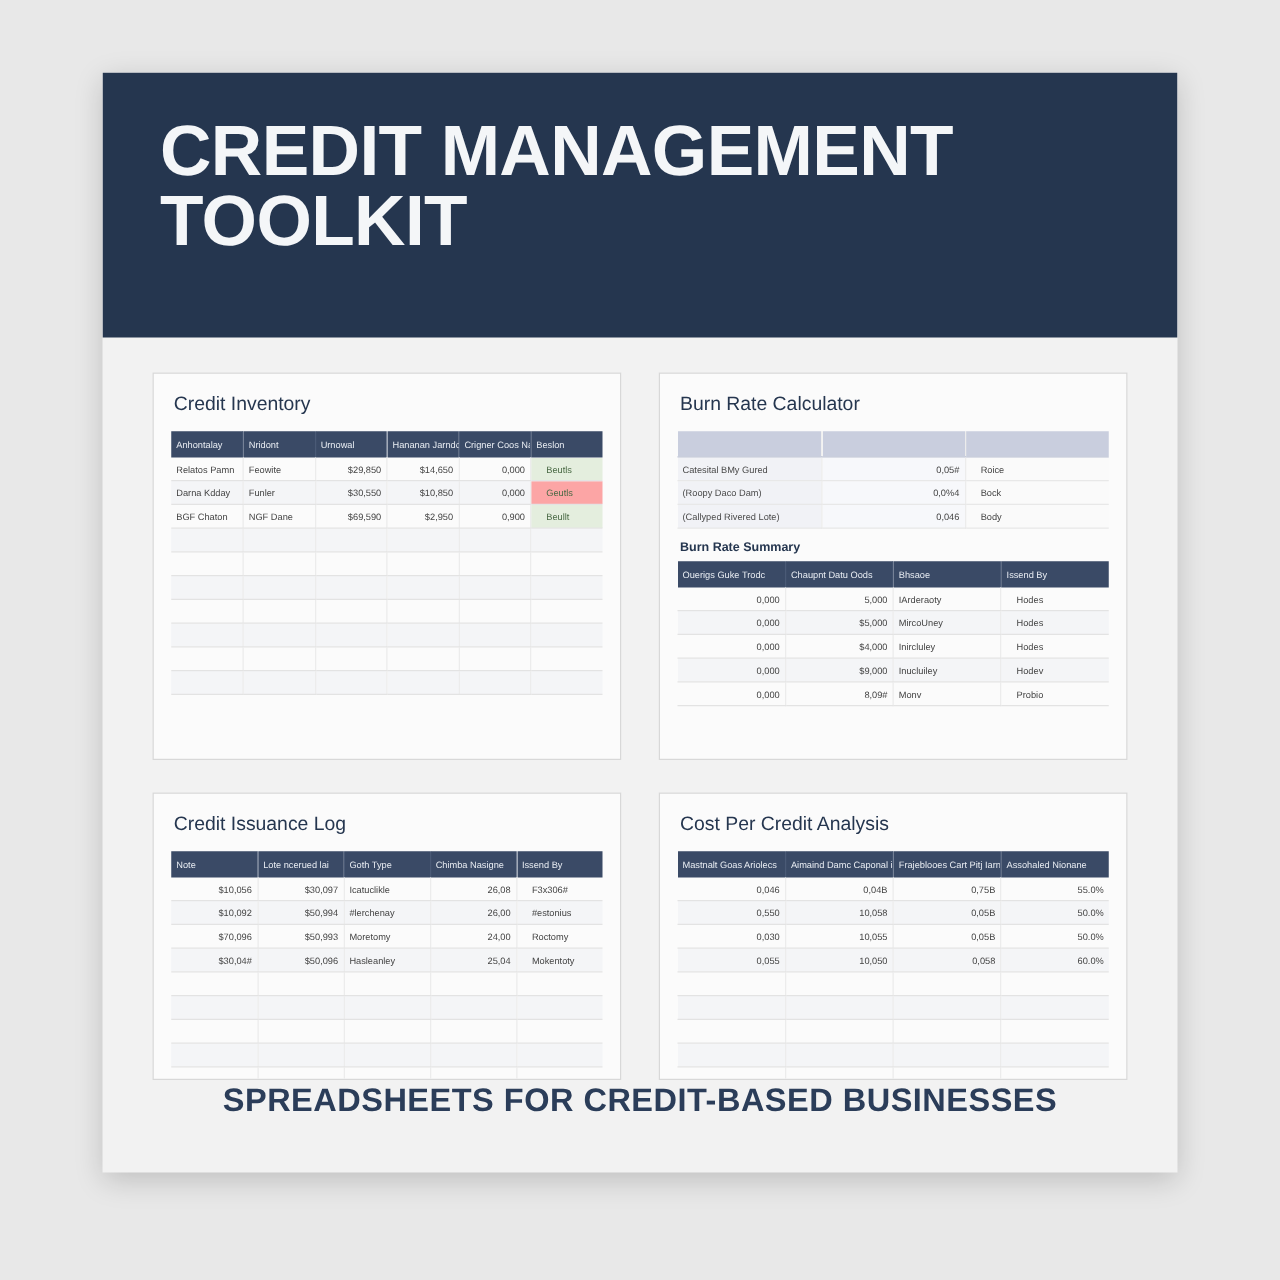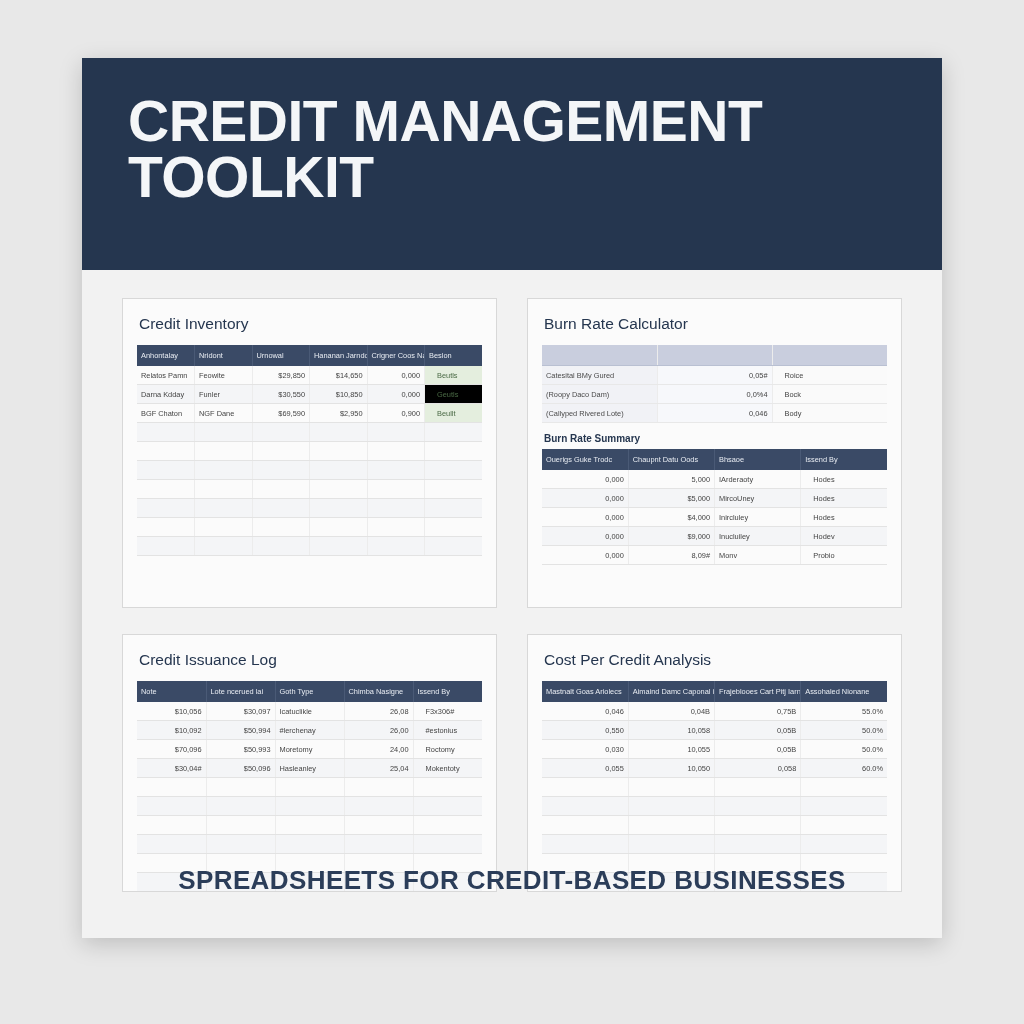--- a/index.html
+++ b/index.html
@@ -50,21 +50,21 @@
   }
 
   .card {
     background: #fbfbfb;
     border: 1px solid #d8d8d8;
     padding: 16px 14px 14px 14px;
     box-sizing: border-box;
     height: 310px;
     overflow: hidden;
   }
-  .card.tall { height: 258px; }
+  .card.tall { height: 230px; }
 
   .card-title {
     font-size: 15.5px;
     color: #25364f;
     margin: 0 0 12px 2px;
     font-weight: normal;
   }
 
   .sub-title {
     font-size: 10px;
@@ -97,21 +97,21 @@
     border-bottom: 1px solid #e3e3e3;
     border-right: 1px solid #ececec;
     white-space: nowrap;
     overflow: hidden;
     height: 8px;
   }
   td:last-child { border-right: none; padding-left: 12px; }
   tr.alt td { background: #f4f5f7; }
   td.num { text-align: right; }
   td.status { background: #e4eede; color: #4a6a45; }
-  tr.alt td.status { background: #000000; }
+  tr.alt td.status { background: #fca5a5; }
   td.empty { color: transparent; }
 
   
   .calc-table td { border-bottom: 1px solid #e8e8e8; }
   .calc-head td {
     background: #c9cede;
     height: 11px;
     border-bottom: 1px solid #b9c0d2;
   }
   .calc-table td.lbl { background: #f1f2f6; color: #4a4a4a; }

